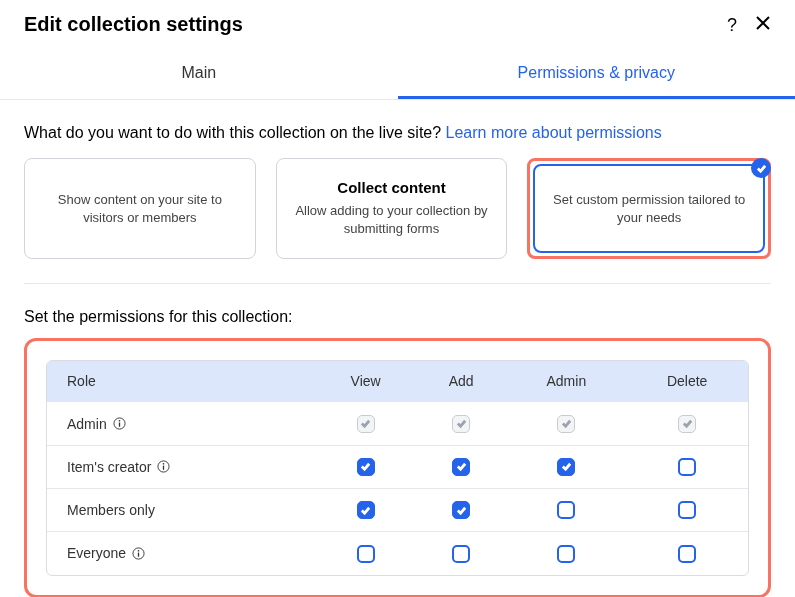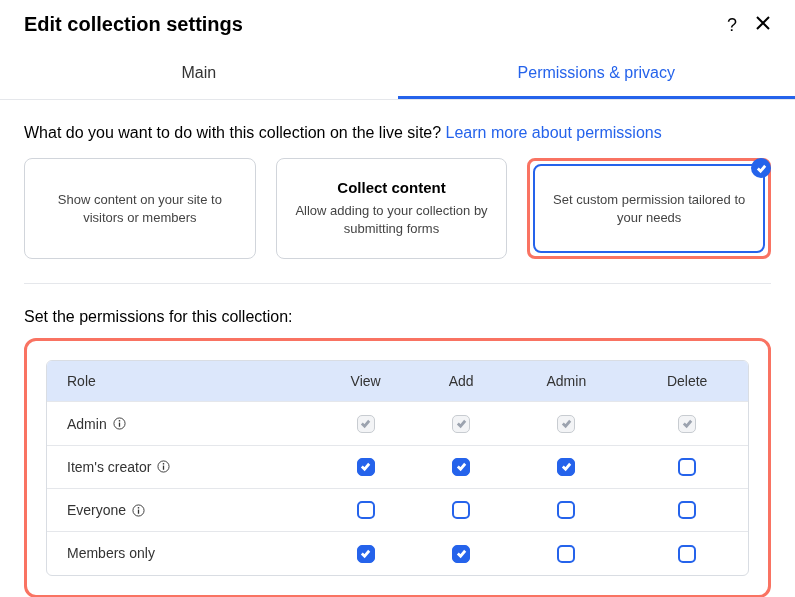--- a/index.html
+++ b/index.html
@@ -346,50 +346,50 @@
             <td><span class="cb checked">
                 <svg viewBox="0 0 12 12">
                   <path d="M2 6 L5 9 L10 3"></path>
                 </svg>
               </span></td>
             <td><span class="cb unchecked"></span></td>
           </tr>
           <tr>
             <td>
               <span class="role-cell">
+                <span>Members only</span>
+              </span>
+            </td>
+            <td><span class="cb checked">
+                <svg viewBox="0 0 12 12">
+                  <path d="M2 6 L5 9 L10 3"></path>
+                </svg>
+              </span></td>
+            <td><span class="cb checked">
+                <svg viewBox="0 0 12 12">
+                  <path d="M2 6 L5 9 L10 3"></path>
+                </svg>
+              </span></td>
+            <td><span class="cb unchecked"></span></td>
+            <td><span class="cb unchecked"></span></td>
+          </tr>
+          <tr>
+            <td>
+              <span class="role-cell">
                 <span>Everyone</span>
                 <span class="info-ico">
                   <svg viewBox="0 0 14 14">
                     <circle cx="7" cy="7" r="6" fill="none" stroke="#333" stroke-width="1"></circle>
                     <circle cx="7" cy="4" r="0.9" fill="#333"></circle>
                     <rect x="6.3" y="6" width="1.4" height="4.5" fill="#333"></rect>
                   </svg>
                 </span>
               </span>
             </td>
             <td><span class="cb unchecked"></span></td>
             <td><span class="cb unchecked"></span></td>
             <td><span class="cb unchecked"></span></td>
             <td><span class="cb unchecked"></span></td>
           </tr>
-          <tr>
-            <td>
-              <span class="role-cell">
-                <span>Members only</span>
-              </span>
-            </td>
-            <td><span class="cb checked">
-                <svg viewBox="0 0 12 12">
-                  <path d="M2 6 L5 9 L10 3"></path>
-                </svg>
-              </span></td>
-            <td><span class="cb checked">
-                <svg viewBox="0 0 12 12">
-                  <path d="M2 6 L5 9 L10 3"></path>
-                </svg>
-              </span></td>
-            <td><span class="cb unchecked"></span></td>
-            <td><span class="cb unchecked"></span></td>
-          </tr>
         </tbody>
     </table>
   </div>
 </div>
 
 </body></html>

